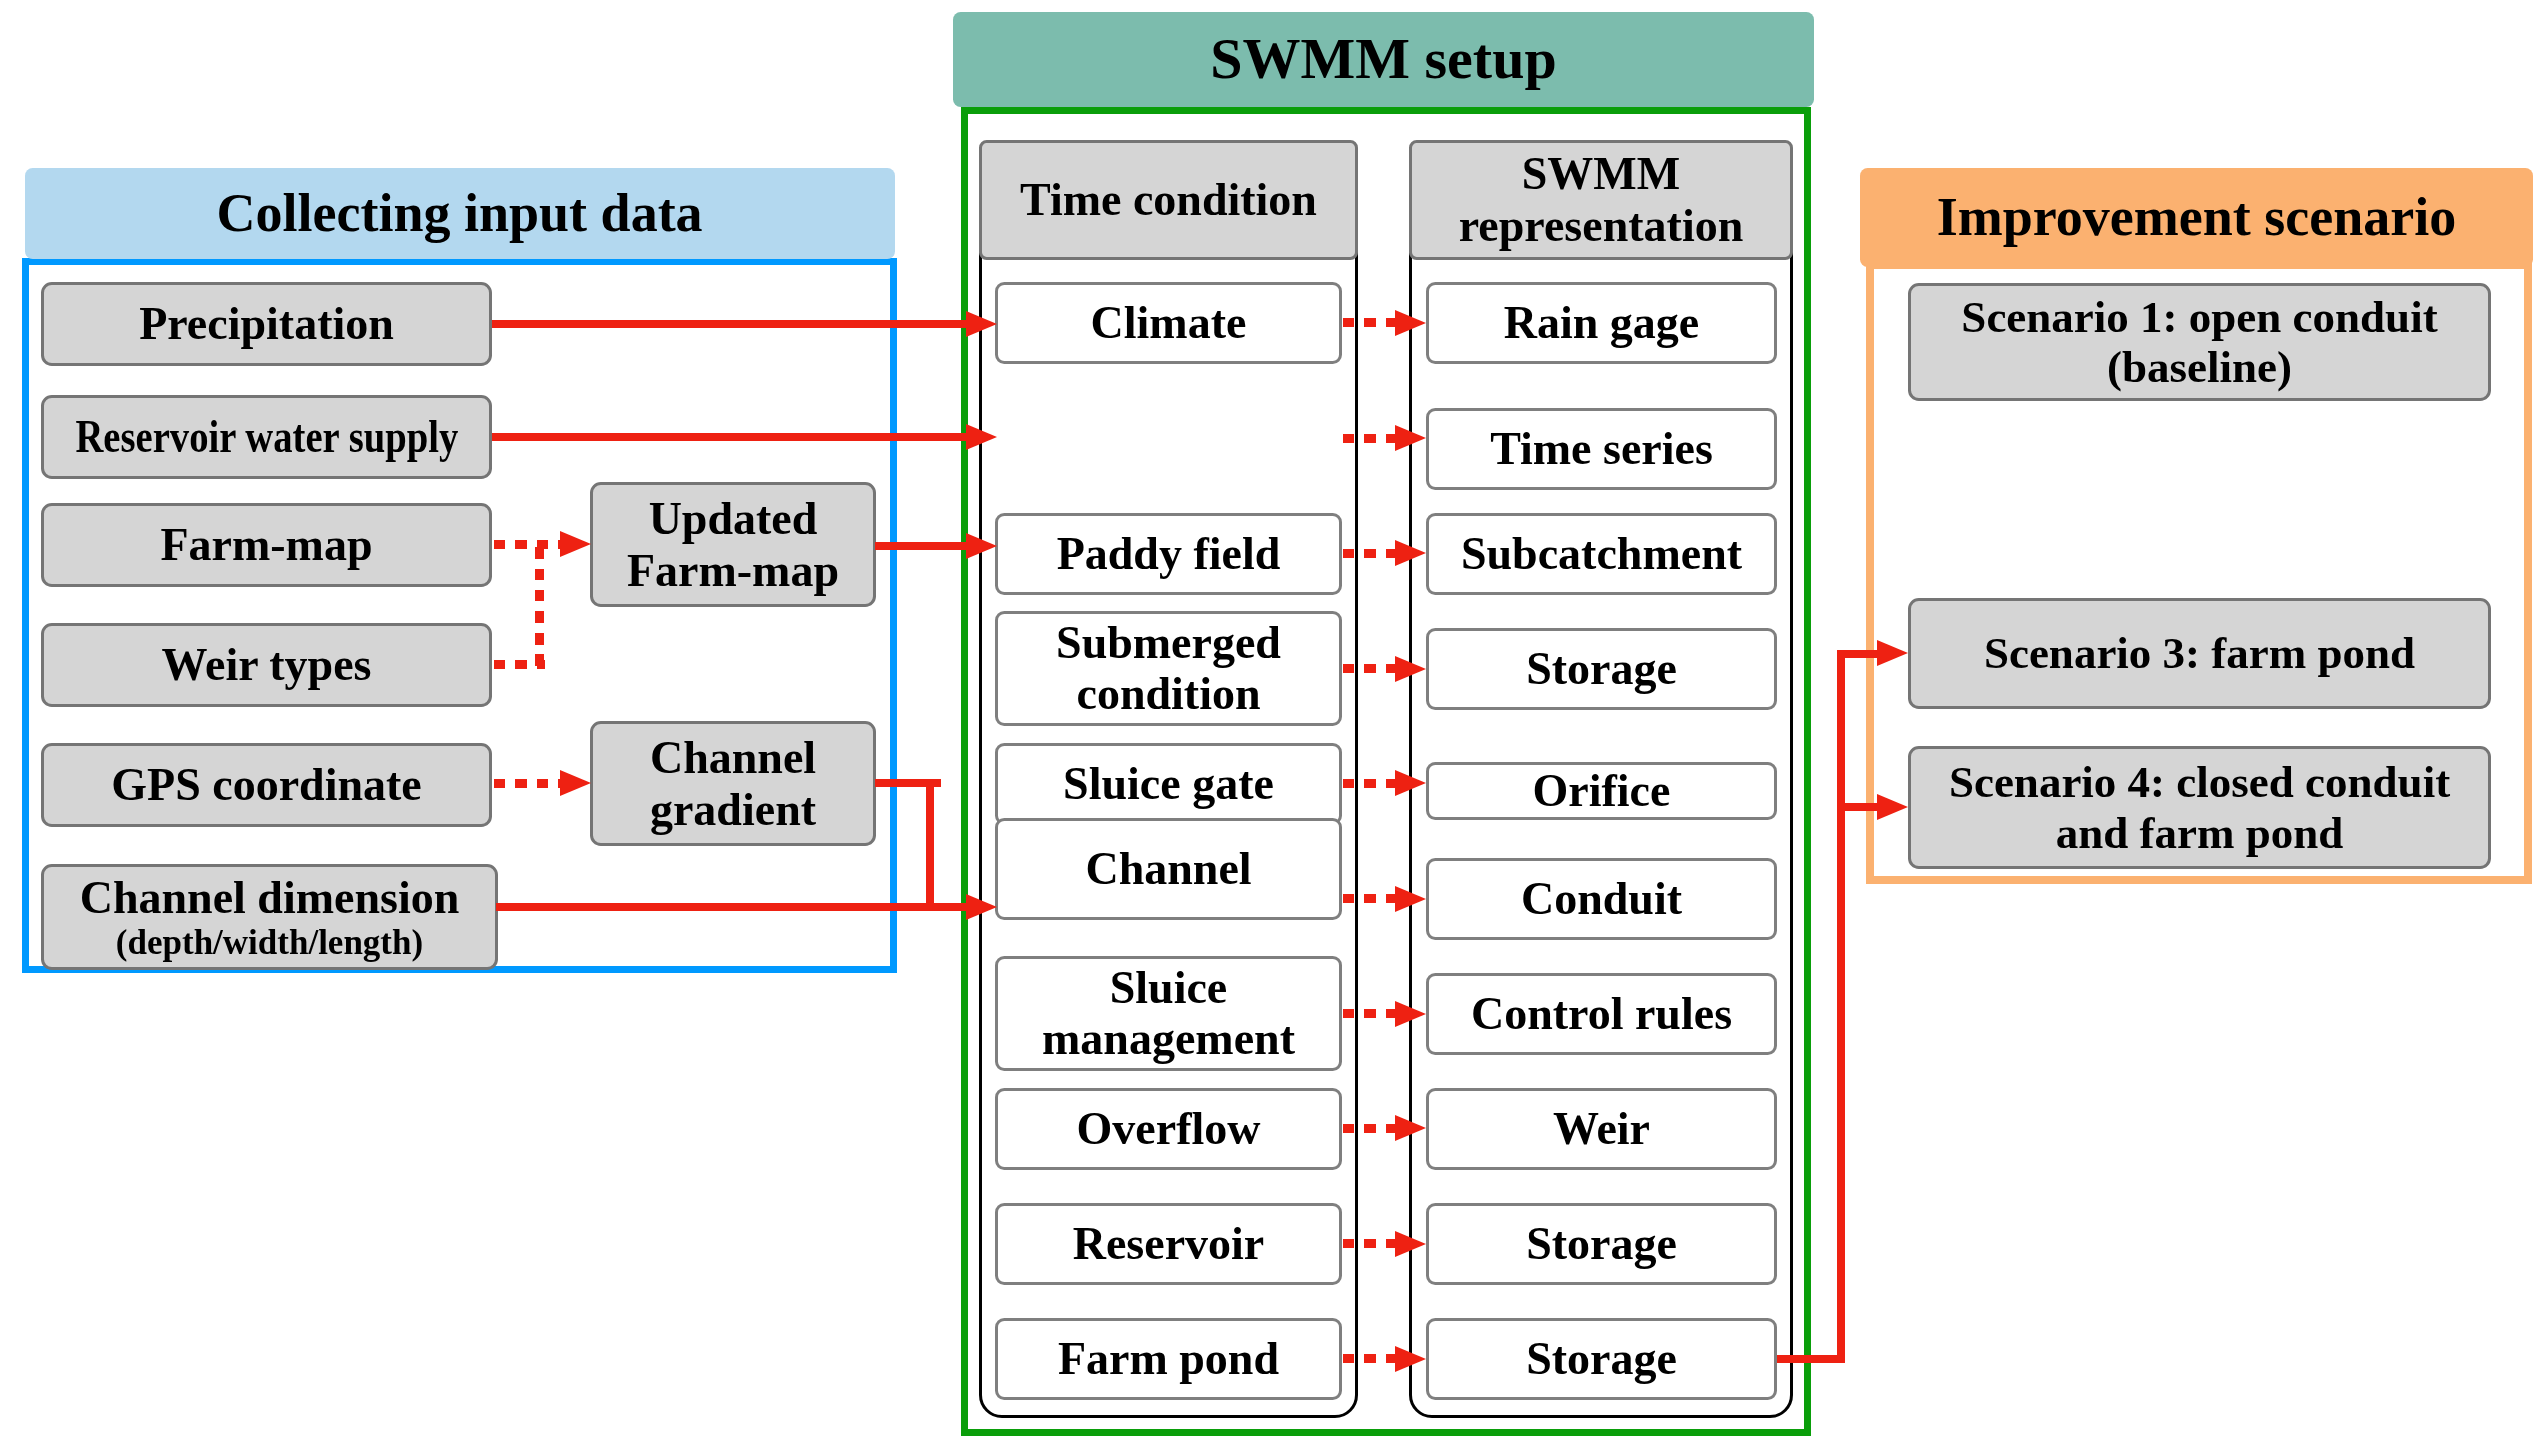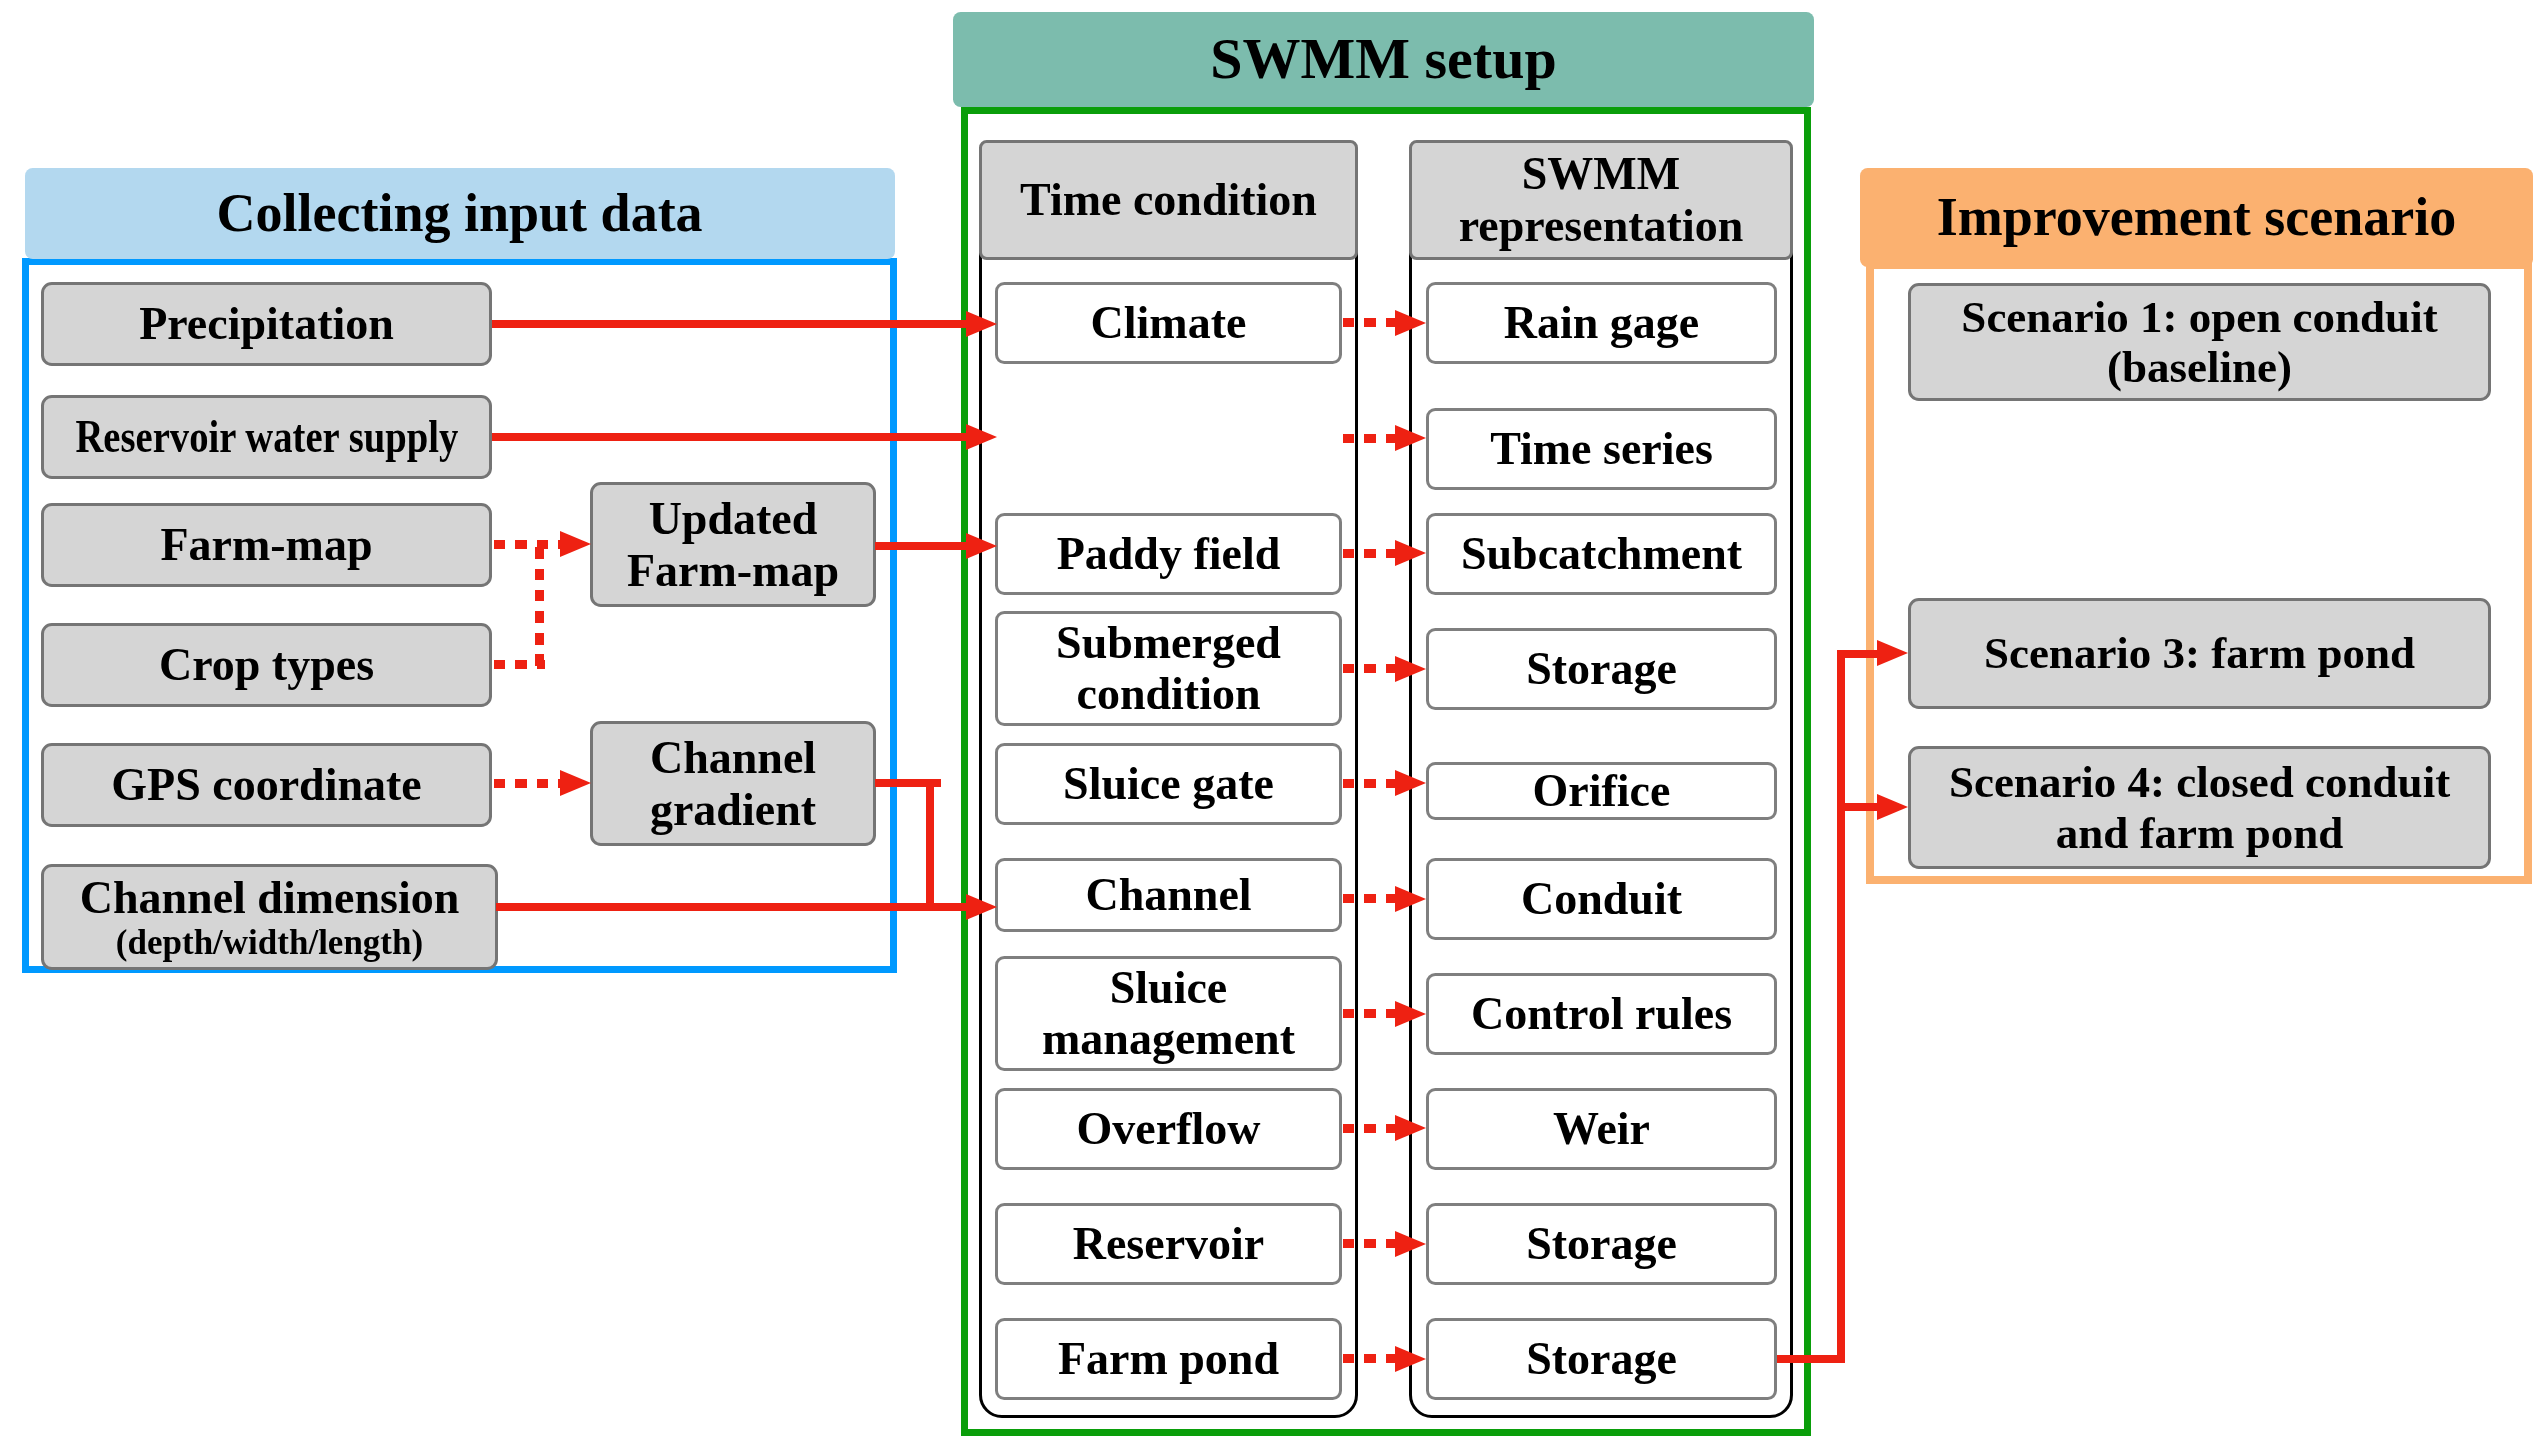--- a/index.html
+++ b/index.html
@@ -47,21 +47,21 @@
   <div class="abs gbox" style="left:41px;top:282px;width:451px;height:84px;">
     <span>Precipitation</span>
   </div>
   <div class="abs gbox" style="left:41px;top:395px;width:451px;height:84px;">
     <span class="condensed">Reservoir water supply</span>
   </div>
   <div class="abs gbox" style="left:41px;top:503px;width:451px;height:84px;">
     <span>Farm-map</span>
   </div>
   <div class="abs gbox" style="left:41px;top:623px;width:451px;height:84px;">
-    <span>Crop types</span>
+    <span>Weir types</span>
   </div>
   <div class="abs gbox" style="left:41px;top:743px;width:451px;height:84px;">
     <span>GPS coordinate</span>
   </div>
   <div class="abs gbox" style="left:41px;top:864px;width:457px;height:106px;">
     <span>Channel dimension</span>
     <span class="subline">(depth/width/length)</span>
   </div>
   <div class="abs gbox" style="left:590px;top:482px;width:286px;height:125px;">
     <span>Updated Farm-map</span>
@@ -90,21 +90,21 @@
     </div>
   <div class="abs wbox" style="left:995px;top:513px;width:347px;height:82px;">
     <span>Paddy field</span>
     </div>
   <div class="abs wbox" style="left:995px;top:611px;width:347px;height:115px;">
     <span>Submerged condition</span>
     </div>
   <div class="abs wbox" style="left:995px;top:743px;width:347px;height:82px;">
     <span>Sluice gate</span>
     </div>
-  <div class="abs wbox" style="left:995px;top:858px;width:347px;height:74px;">
+  <div class="abs wbox" style="left:995px;top:818px;width:347px;height:102px;">
     <span>Channel</span>
     </div>
   <div class="abs wbox" style="left:995px;top:956px;width:347px;height:115px;">
     <span>Sluice management</span>
     </div>
   <div class="abs wbox" style="left:995px;top:1088px;width:347px;height:82px;">
     <span>Overflow</span>
     </div>
   <div class="abs wbox" style="left:995px;top:1203px;width:347px;height:82px;">
     <span>Reservoir</span>

